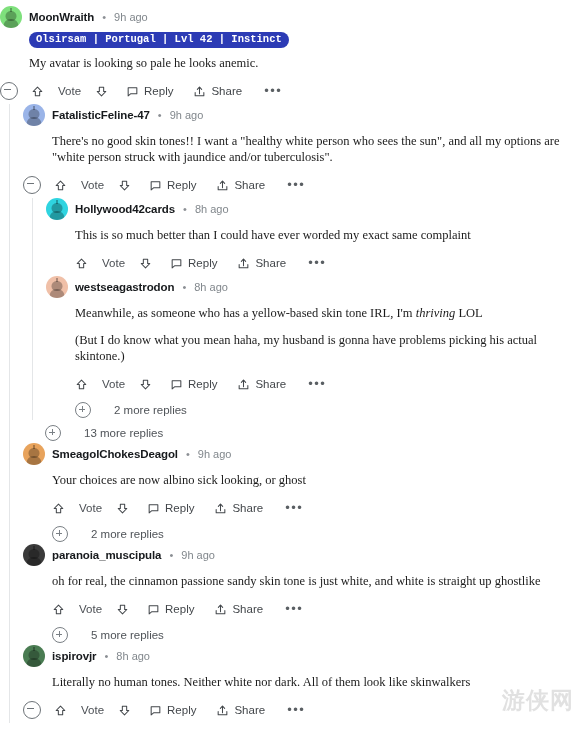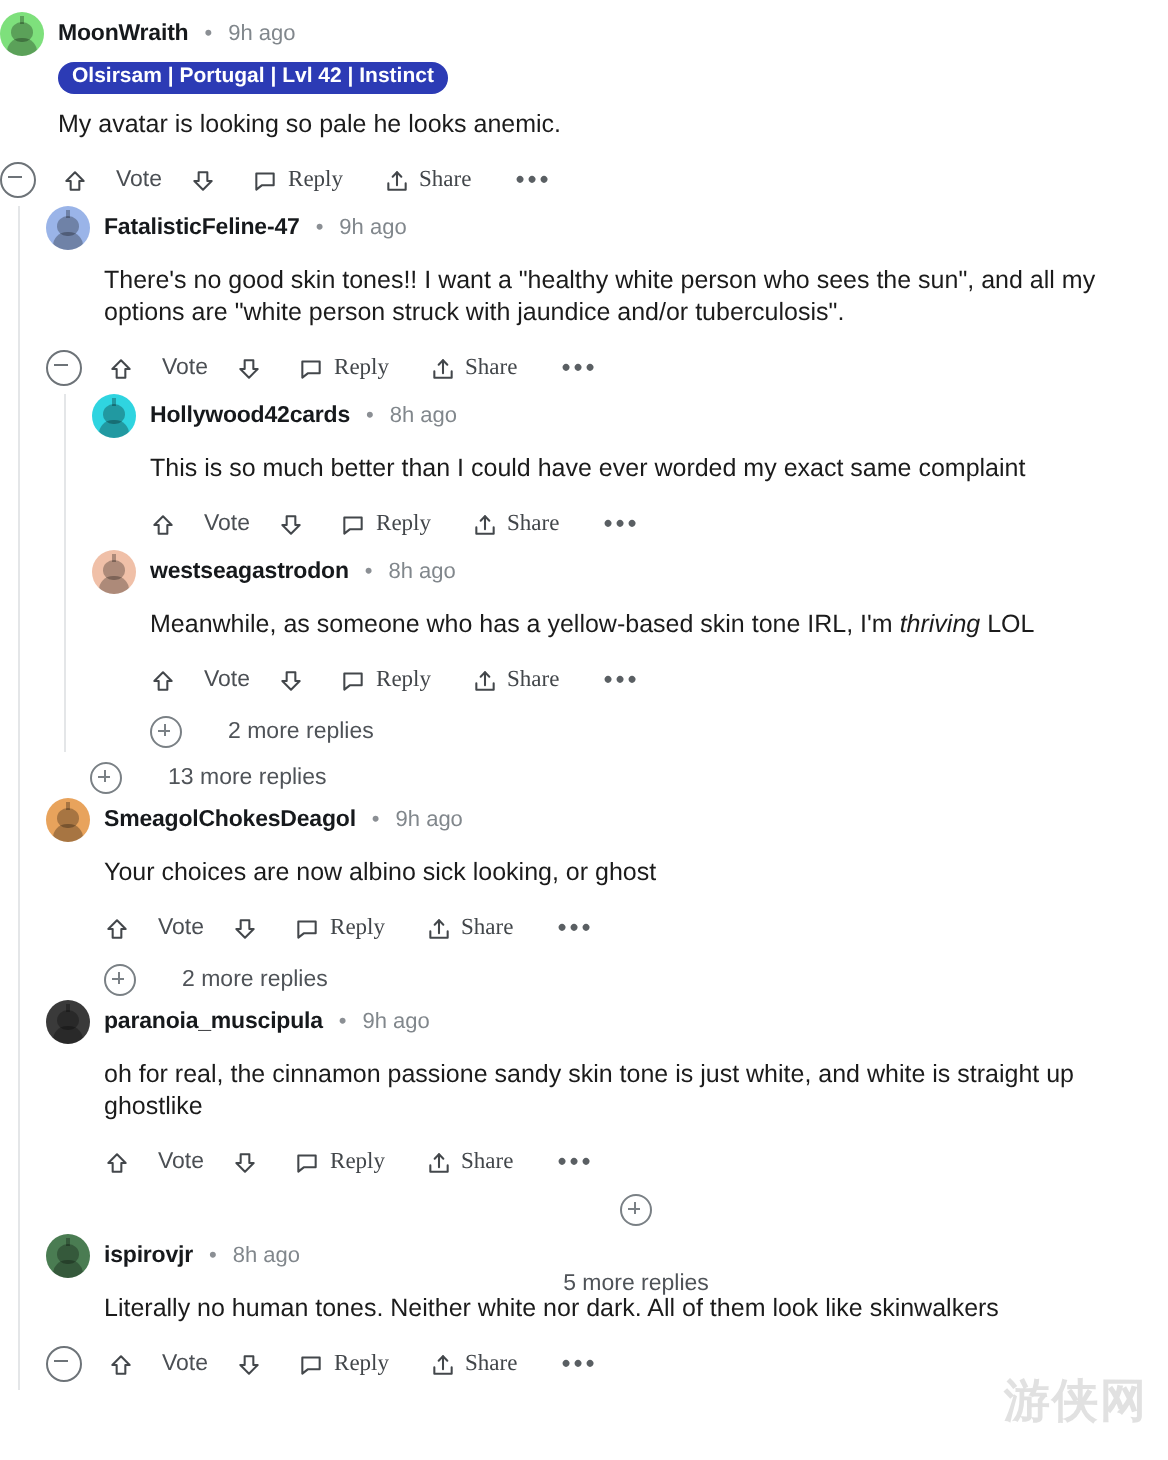--- a/index.html
+++ b/index.html
@@ -91,35 +91,37 @@
     display: inline-flex;
     align-items: center;
     gap: 4px;
     border-radius: 9px;
     padding: 1px 7px 2px 7px;
     font-size: 10.5px;
     line-height: 13px;
     font-weight: bold;
     white-space: nowrap;
     margin-top: 3px;
+    font-family: Liberation Mono, monospace;
   }
   .flair-blue {
     background: #2c3bb5;
     color: #ffffff;
   }
 
   .body-text {
     font-size: 12.5px;
     line-height: 16px;
     color: #1b1b1b;
     padding-top: 7px;
     padding-bottom: 2px;
   }
   .body-text p {
     margin: 0 0 11px 0;
+    font-family: Liberation Serif, serif;
   }
   .body-text p:last-child {
     margin-bottom: 0;
   }
   .body-text em {
     font-style: italic;
   }
 
   
   .actions {
@@ -129,21 +131,20 @@
     margin-top: 5px;
     color: #4b4f54;
     font-size: 11.5px;
   }
   .act {
     display: inline-flex;
     align-items: center;
     gap: 5px;
     margin-right: 20px;
     color: #42464a;
-    font-family: Liberation Serif, serif;
   }
   .act:last-child { margin-right: 0; }
   .act .lbl { font-size: 11.5px; }
   .collapse-btn {
     width: 16px;
     height: 16px;
     border: 1.3px solid #6d7378;
     border-radius: 50%;
     position: relative;
     margin-right: 13px;
@@ -382,20 +383,21 @@
                   <span class="snoo-ant"></span>
                   <span class="snoo-head"></span>
                   <span class="snoo-body"></span>
                 </div>
                 <span class="username">westseagastrodon</span>
                 <span class="meta-dot">•</span>
                 <span class="timestamp">8h ago</span>
               </div>
               <div class="body-text" style="padding-left: 29px;">
                 <p>Meanwhile, as someone who has a yellow-based skin tone IRL, I'm <em>thriving</em> LOL</p>
+                <p>(But I do know what you mean haha, my husband is gonna have problems picking his actual skintone.)</p>
               </div>
               <div class="actions" style="padding-left: 29px;">
                 <span class="vote-group">
                   <span>
                     <svg class="ico" width="13" height="13" viewBox="0 0 24 24" fill="none" stroke="#43474b" stroke-width="1.9" stroke-linejoin="round" stroke-linecap="round">
                       <path d="M12 4 L20 12 L16 12 L16 20 L8 20 L8 12 L4 12 Z"></path>
                     </svg>
                   </span>
                   <span class="lbl">Vote</span>
                   <span>
@@ -529,21 +531,21 @@
                 <svg class="ico" width="13" height="13" viewBox="0 0 24 24" fill="none" stroke="#43474b" stroke-width="1.9" stroke-linejoin="round" stroke-linecap="round">
                   <path d="M12 16 V4"></path>
                   <path d="M8 8 L12 4 L16 8"></path>
                   <path d="M4 14 V20 H20 V14"></path>
                 </svg>
               </span>
               <span class="lbl">Share</span>
             </span>
             <span class="dots">•••</span>
           </div>
-          <div class="more-replies" style="margin-left: 29px; flex-direction: column;">
+          <div class="more-replies" style="margin-left: 29px;">
             <span class="plus-btn"></span>
             <span>5 more replies</span>
           </div>
         </div>
         <div class="comment">
           <div class="comment-head">
             <div class="avatar" style="background: rgb(74, 124, 82);">
               <span class="snoo-ant"></span>
               <span class="snoo-head"></span>
               <span class="snoo-body"></span>

